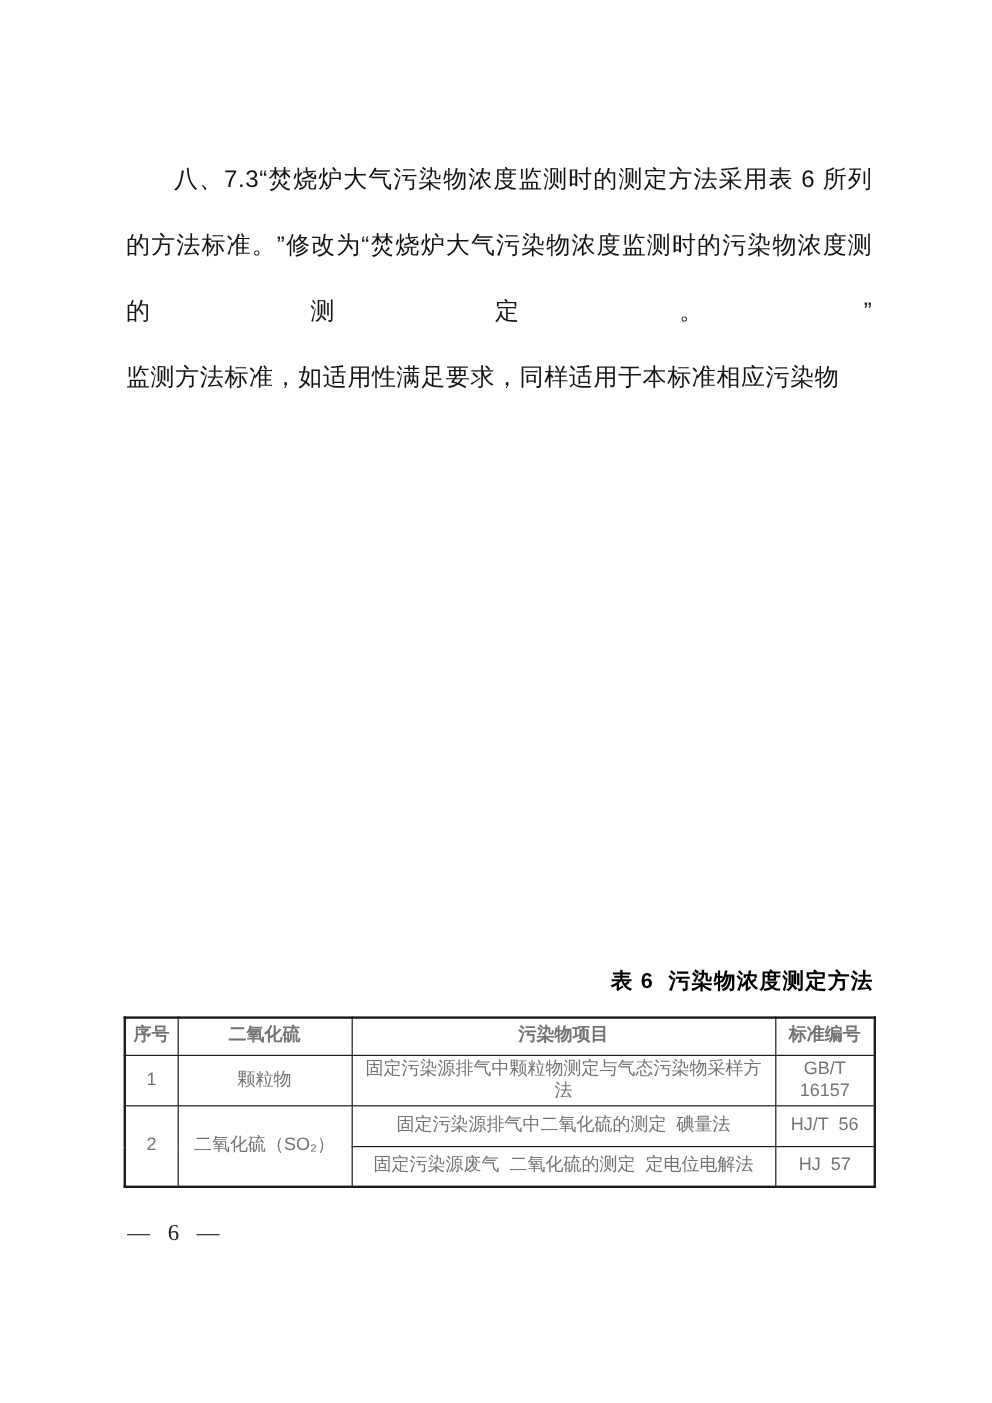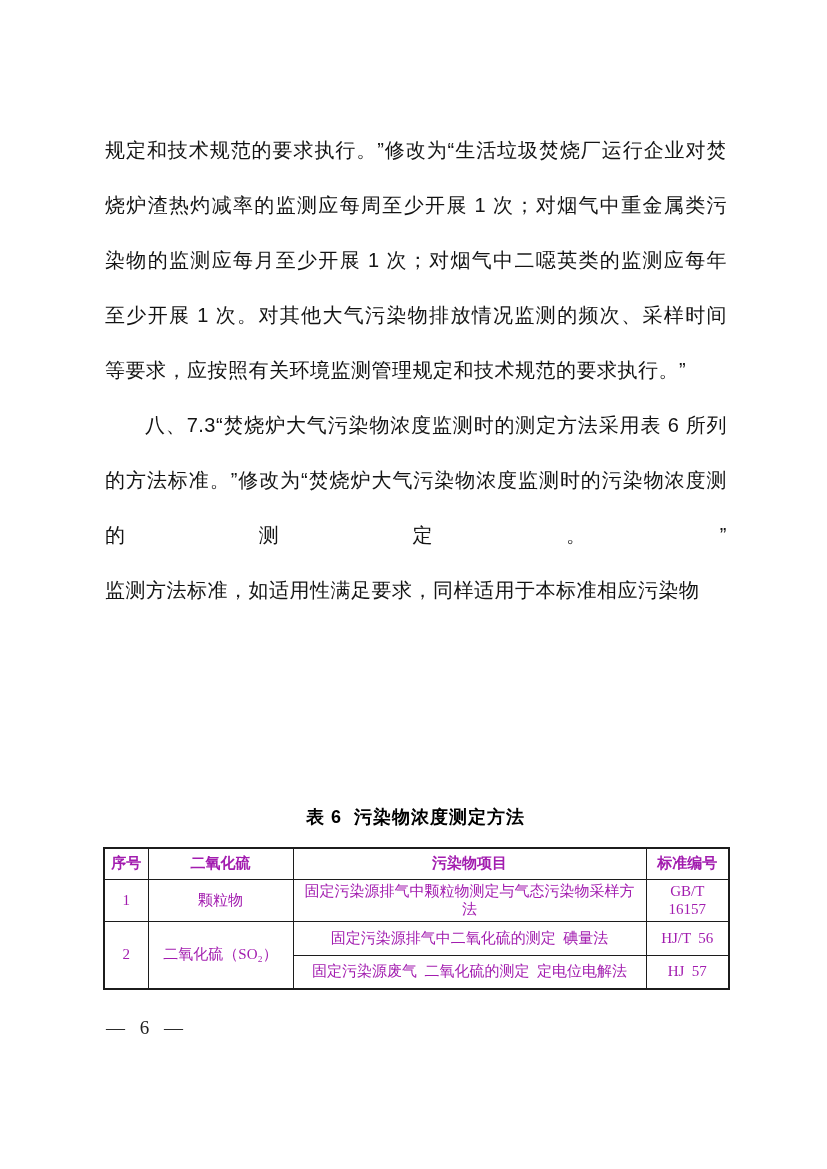--- a/index.html
+++ b/index.html
@@ -35,36 +35,36 @@
   .para .line:last-child {
     text-align-last: left;
   }
   .line.first-indent { text-indent: 2em; }
 
   .table-caption {
     position: absolute;
     left: 103px;
     top: 805px;
     width: 625px;
-    text-align: center;
+    text-align: right;
     font-size: 18px;
     font-weight: bold;
     color: #000;
     white-space: pre-wrap;
     letter-spacing: 1px;
   }
   table.method-table {
     position: absolute;
     left: 103px;
     top: 847px;
     width: 625px;
     border-collapse: collapse;
     table-layout: fixed;
-    font-family: Liberation Serif, serif;
-    color: #a21caf;
+    font-family: Liberation Sans, sans-serif;
+    color: #737373;
   }
   table.method-table th,
   table.method-table td {
     border: 1px solid #1c1c1c;
     font-size: 15px;
     font-weight: normal;
     text-align: center;
     vertical-align: middle;
     white-space: pre-wrap;
     line-height: 1.25;
@@ -93,27 +93,20 @@
     white-space: pre-wrap;
   }
 </style>
 </head>
 <body>
 
 <div class="page">
 
   <div class="body-text">
 
-    <div class="para">
-      <div class="line">规定和技术规范的要求执行。”修改为“生活垃圾焚烧厂运行企业对焚</div>
-      <div class="line">烧炉渣热灼减率的监测应每周至少开展 1 次；对烟气中重金属类污</div>
-      <div class="line">染物的监测应每月至少开展 1 次；对烟气中二噁英类的监测应每年</div>
-      <div class="line">至少开展 1 次。对其他大气污染物排放情况监测的频次、采样时间</div>
-      <div class="line">等要求，应按照有关环境监测管理规定和技术规范的要求执行。”</div>
-    </div>
 
     <div class="para">
       <div class="line first-indent">八、7.3“焚烧炉大气污染物浓度监测时的测定方法采用表 6 所列</div>
       <div class="line">的方法标准。”修改为“焚烧炉大气污染物浓度监测时的污染物浓度测</div>
       <div class="line">的测定。”</div>
       <div class="line">监测方法标准，如适用性满足要求，同样适用于本标准相应污染物</div>
     </div>
 
 
   </div>

